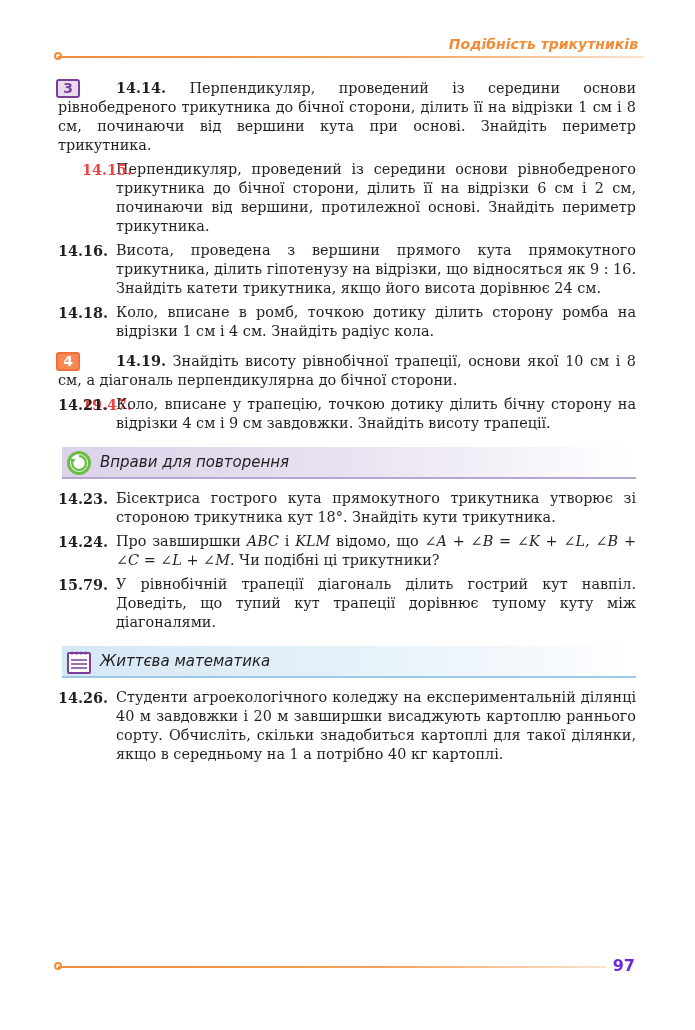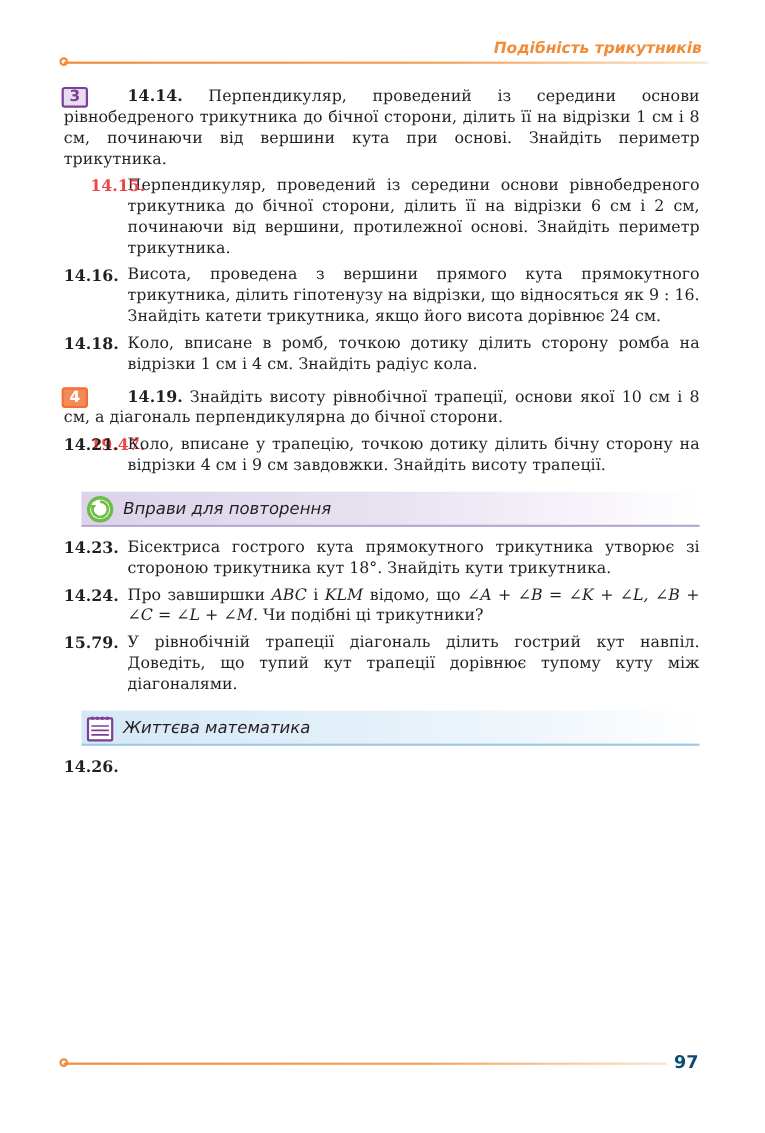--- a/index.html
+++ b/index.html
@@ -23,41 +23,41 @@
     .footer-line {
       position: absolute; left: 58px; top: 966px; width: 548px; height: 2px;
       background: linear-gradient(to right, #f28c38 0%, #f5a25d 60%, #fbe3cc 100%);
     }
     .footer-dot {
       position: absolute; left: 54px; top: 962px; width: 8px; height: 8px;
       border: 2px solid #f28c38; border-radius: 50%; background: #fff; box-sizing: border-box;
     }
     .page-number {
       position: absolute; right: 60px; top: 956px;
-      font-family: "DejaVu Sans", sans-serif; font-weight: bold; font-size: 16px; color: #0c4a6e;
+      font-family: "DejaVu Sans", sans-serif; font-weight: bold; font-size: 16px; color: #6d28d9;
     }
     .content { position: absolute; left: 58px; top: 78px; width: 578px; }
     .problem {
       position: relative; padding-left: 58px; font-size: 14.4px; line-height: 19px;
       text-align: justify; margin-bottom: 5px;
     }
     .num { position: absolute; left: 0; top: 0; font-weight: bold; color: #231f20; }
     .num.blue { color: #ef4444; margin-left: 24px; }
     .problem.level-start { padding-left: 58px; }
     .level-start .text { display: block; text-indent: 58px; margin-left: -58px; }
     .level-badge {
       position: absolute; left: -2px; top: 1px; width: 24px; height: 19px;
       border: 2px solid; border-radius: 3px; box-sizing: border-box;
       font-family: "DejaVu Sans", sans-serif; font-weight: bold; font-size: 14px;
       line-height: 15px; text-align: center;
     }
     .badge-3 { border-color: #7b3f98; color: #7b3f98; background: #e9dcf0; }
     .badge-4 { border-color: #f26f3a; color: #fff; background: #f58a55; }
     .section-banner {
-      position: relative; height: 30px; margin: 14px 0 10px 16px;
+      position: relative; height: 30px; margin: 14px 0 10px 4px;
       background: linear-gradient(to right, #dcd3ea 0%, #e6e0ef 45%, #f6f3fa 80%, #ffffff 100%);
       border-bottom: 2px solid #b7a6d3;
     }
     .section-banner.blue {
       background: linear-gradient(to right, #d5e8f6 0%, #e3f0f9 45%, #f3f8fc 80%, #ffffff 100%);
       border-bottom: 2px solid #9fc8e6;
       padding-left: 24px;
     }
     .banner-icon { position: absolute; left: 4px; top: 3px; width: 26px; height: 26px; }
     .banner-title {
@@ -145,19 +145,20 @@
       <circle cx="6" cy="4" r="1.6" fill="#7b3f98"></circle>
       <circle cx="10.5" cy="4" r="1.6" fill="#7b3f98"></circle>
       <circle cx="15" cy="4" r="1.6" fill="#7b3f98"></circle>
       <circle cx="19.5" cy="4" r="1.6" fill="#7b3f98"></circle>
     </svg>
     <span class="banner-title">Життєва математика</span>
   </div>
 
   <div class="problem">
     <span class="num">14.26.</span>
+    <span>Студенти агроекологічного коледжу на експериментальній ділянці 40 м завдовжки і 20 м завширшки висаджують картоплю раннього сорту. Обчисліть, скільки знадобиться картоплі для такої ділянки, якщо в середньому на 1 а потрібно 40 кг картоплі.</span>
   </div>
 
 </div>
 
 <div class="footer-dot"></div>
 <div class="footer-line"></div>
 <div class="page-number">97</div>
 
 </body></html>

